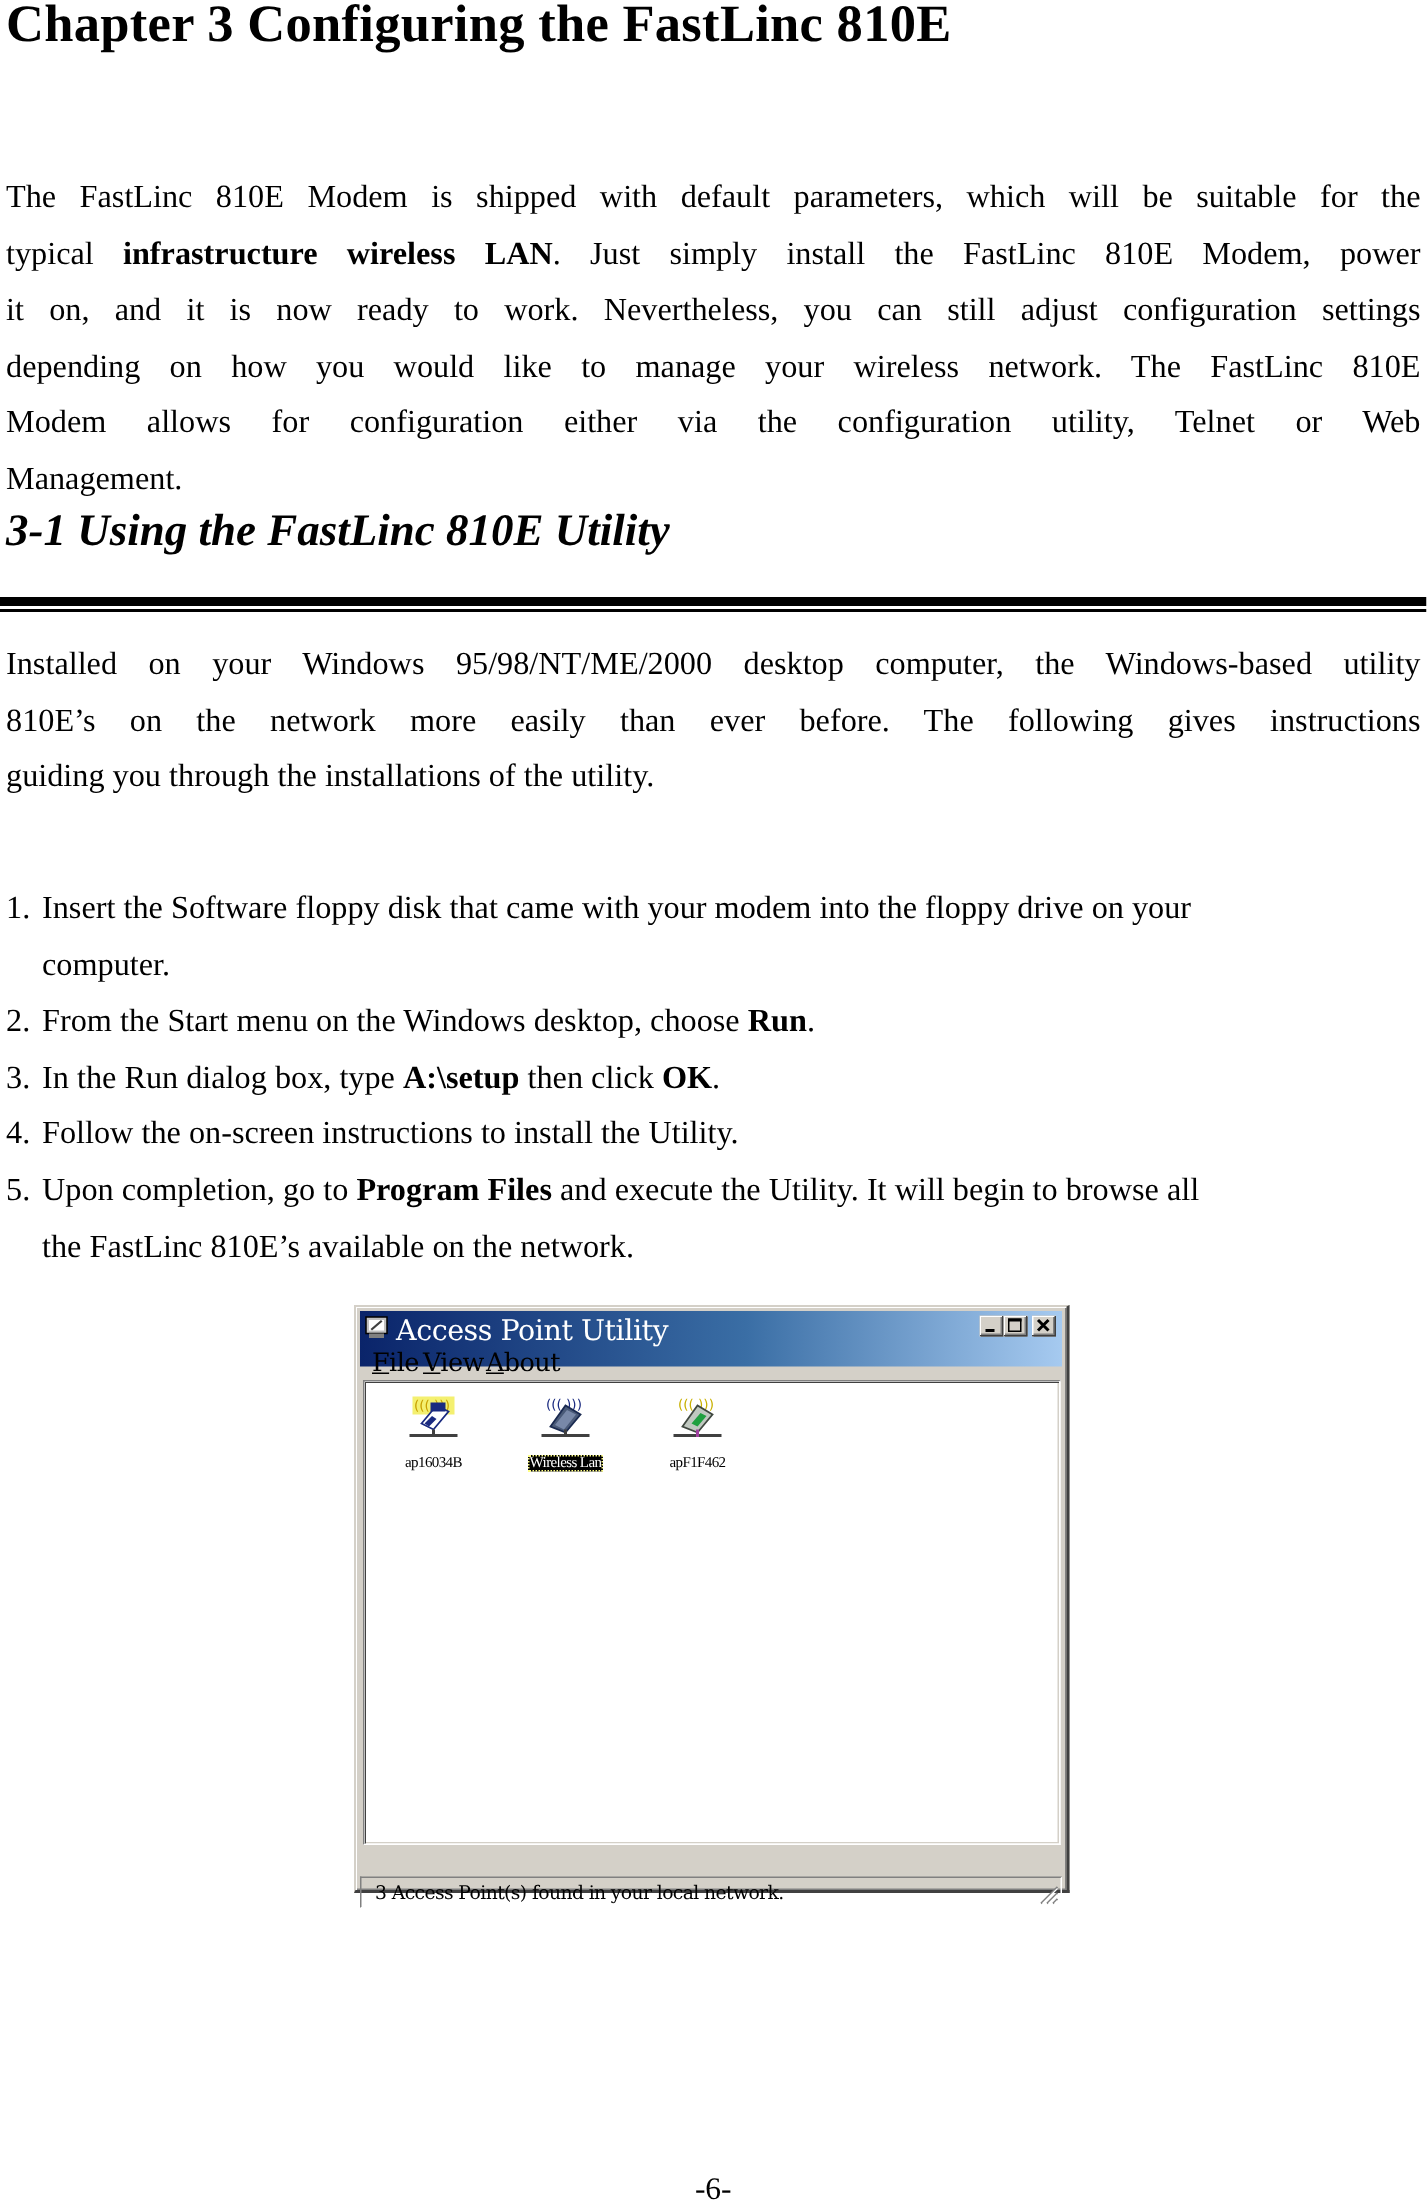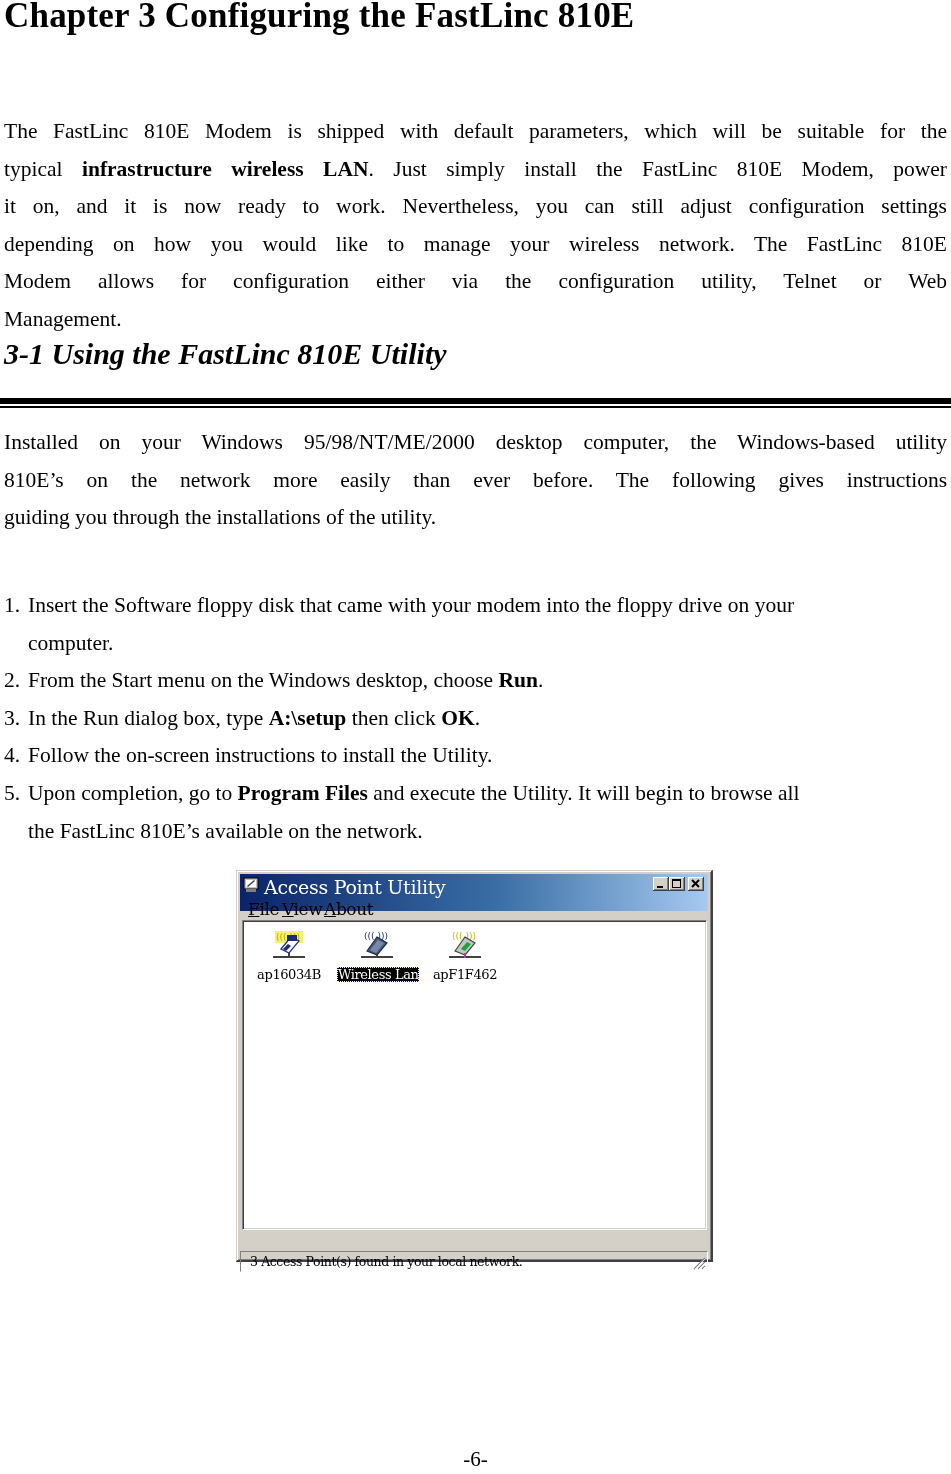--- a/index.html
+++ b/index.html
@@ -64,22 +64,22 @@
   .client {
     position: absolute; left: 5px; top: 49px; width: 465px; height: 310px;
     background: #ffffff; box-sizing: border-box;
     border-top: 1px solid #808080; border-left: 1px solid #808080;
     border-right: 1px solid #ffffff; border-bottom: 1px solid #ffffff;
     box-shadow: inset 1px 1px 0 #404040, inset -1px -1px 0 #d4d0c8;
   }
   .apitem { position: absolute; top: 8px; width: 80px; text-align: center; }
   .apitem .icon { display: block; margin: 0 auto; width: 48px; height: 34px; }
   .apitem .label {
-    display: inline-block; margin-top: 4px; font-size: 13px; padding: 0 1px; white-space: nowrap;
-    letter-spacing: -0.4px; color: #000;
+    display: inline-block; margin-top: 4px; font-size: 10px; padding: 0 1px; white-space: nowrap;
+    letter-spacing: -0.4px; color: #000; font-family: Liberation Serif, serif;
   }
   .apitem.selected .label { background: #000000; color: #fff; outline: 1px dotted #ffff88; outline-offset: -1px; }
 
   .statusbar {
     position: absolute; left: 3px; top: 380px; width: 468px; height: 21px; box-sizing: border-box;
     border-top: 1px solid #808080; border-left: 1px solid #808080;
     border-right: 1px solid #ffffff; border-bottom: 1px solid #ffffff;
     font-size: 12.5px; letter-spacing: -0.4px;
   }
   .statusbar .stext { position: absolute; left: 9px; top: 2px; white-space: nowrap; }

